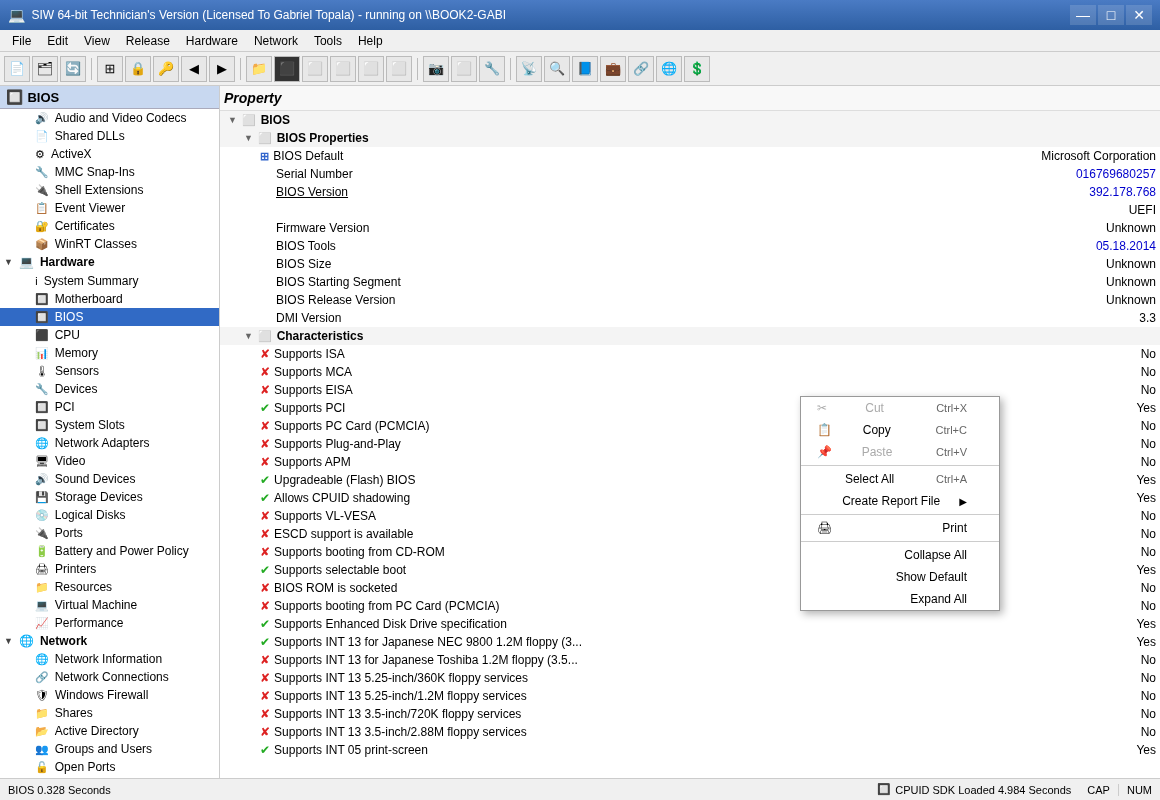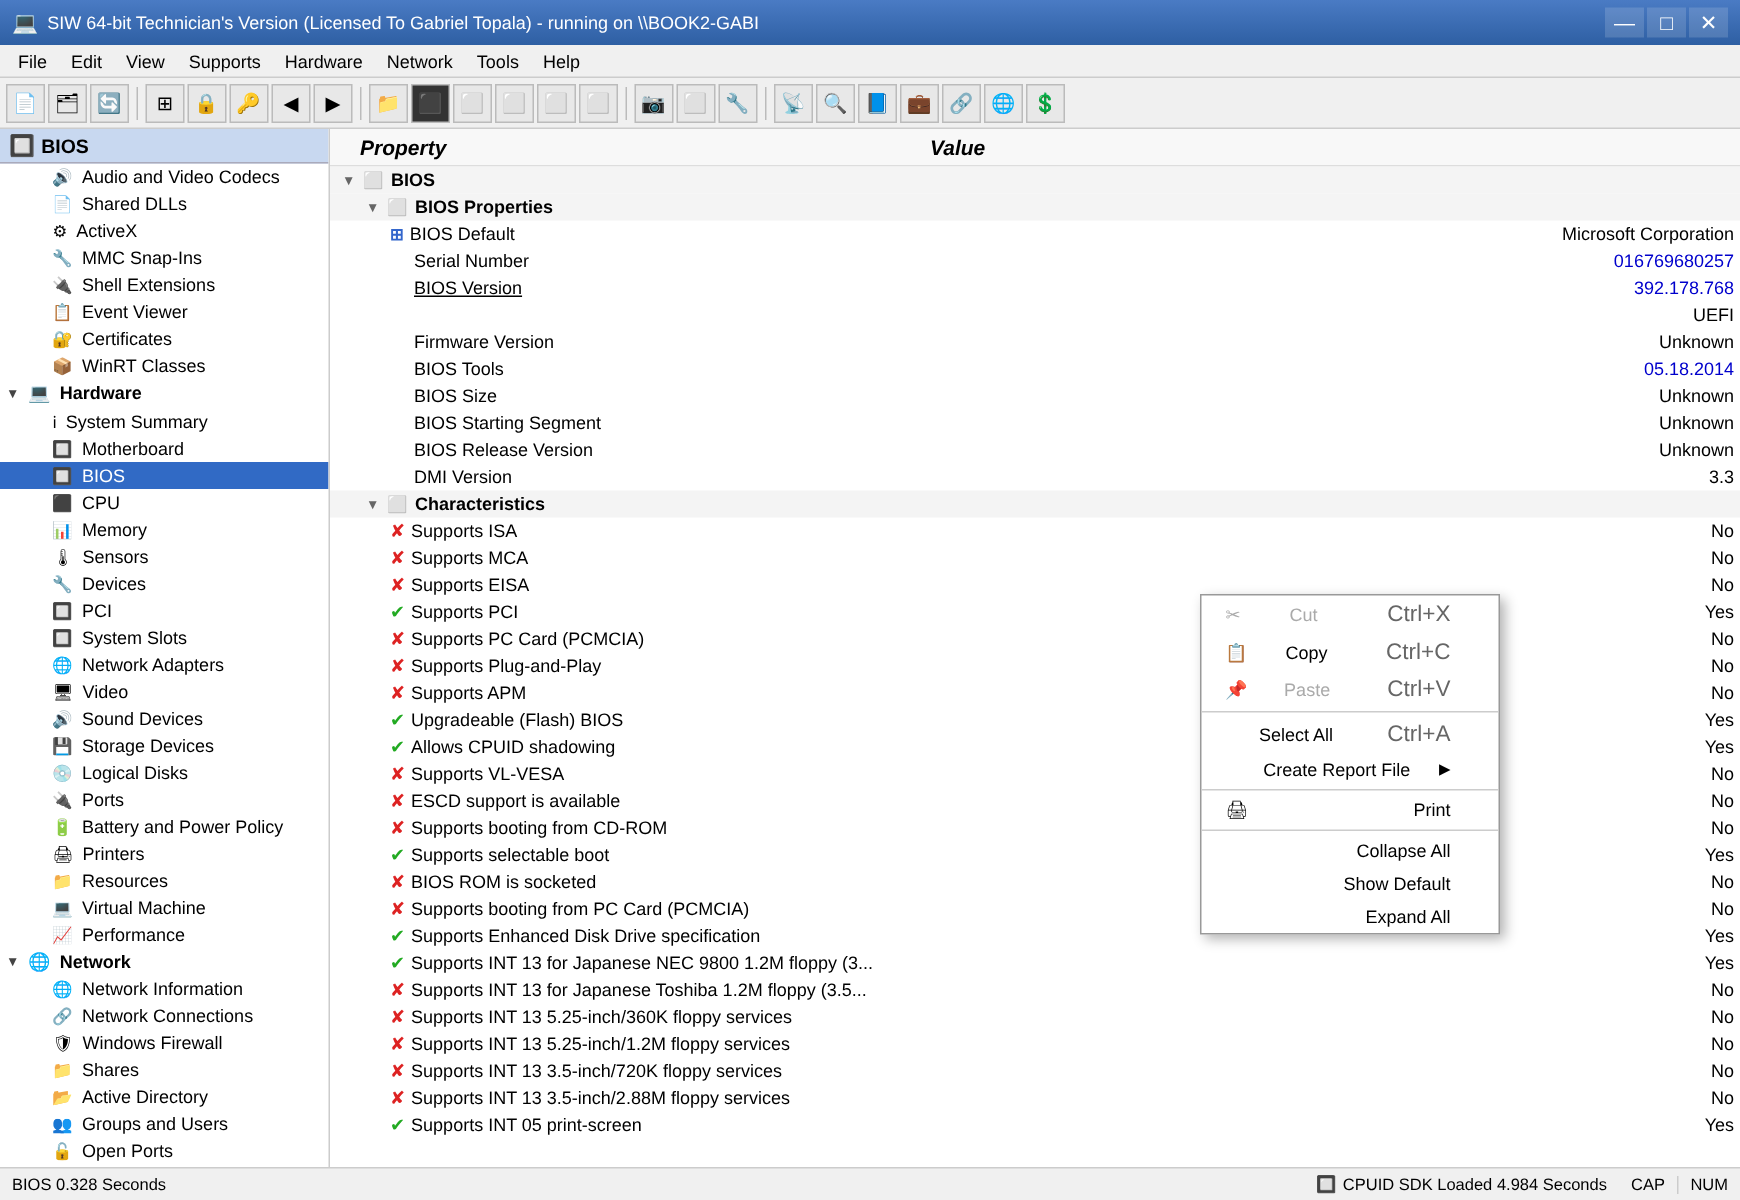--- a/index.html
+++ b/index.html
@@ -24,38 +24,38 @@
     #main { display: flex; height: calc(800px - 30px - 22px - 34px - 22px); }
 
     
     #sidebar { width: 220px; background: white; border-right: 1px solid #ccc; overflow-y: auto; overflow-x: hidden; }
     .sidebar-header { background: #c8d8f0; padding: 3px 6px; font-weight: bold; font-size: 13px; display: flex; align-items: center; gap: 4px; border-bottom: 1px solid #aab; }
     .tree-item { padding: 2px 4px; cursor: pointer; display: flex; align-items: center; gap: 3px; white-space: nowrap; font-size: 12px; }
     .tree-item.selected { background: #316ac5; color: white; }
 
     
     #content { flex: 1; background: white; overflow-y: auto; position: relative; }
-    #content-header { display: flex; padding: 4px 20px; background: #f8f8f8; border-bottom: 1px solid #ddd; font-weight: bold; font-size: 13px; }
+    #content-header { display: flex; padding: 4px 4px; background: #f8f8f8; border-bottom: 1px solid #ddd; font-weight: bold; font-size: 13px; gap: 12px; }
     #content-header .col-prop { width: 380px; }
     #content-header .col-val { flex: 1; }
     .tt-row { display: flex; align-items: center; padding: 1px 4px; font-size: 12px; min-height: 18px; }
     .tt-prop { width: 376px; display: flex; align-items: center; gap: 2px; white-space: nowrap; overflow: hidden; }
     .tt-val { flex: 1; overflow: hidden; white-space: nowrap; text-align: right; }
     .tt-val.blue { color: #0000cc; }
     .status-yes { color: #22aa22; }
     .status-no { color: #dd2222; }
 
     .section-row { font-weight: bold; background: #f4f4f4; }
 
     
     #context-menu { position: absolute; right: 160px; top: 310px; background: white; border: 1px solid #999; box-shadow: 3px 3px 8px rgba(0,0,0,0.3); min-width: 200px; z-index: 100; }
     .cm-item { padding: 4px 32px 4px 16px; cursor: pointer; display: flex; justify-content: space-between; align-items: center; font-size: 12px; }
     .cm-item.disabled { color: #aaa; cursor: default; }
     .cm-separator { height: 1px; background: #ccc; margin: 2px 0; }
-    .cm-shortcut { color: #666; font-size: 15px; margin-left: 20px; }
+    .cm-shortcut { color: #666; font-size: 11px; margin-left: 20px; }
     .cm-arrow { font-size: 10px; }
     .cm-icon { margin-right: 6px; font-size: 12px; }
 
     
     #statusbar { height: 22px; background: #f0f0f0; border-top: 1px solid #ccc; display: flex; align-items: center; padding: 0 8px; font-size: 11px; justify-content: space-between; }
     #statusbar-right { display: flex; gap: 8px; align-items: center; }
     .status-seg { padding: 0 8px; border-right: 1px solid #ccc; }
 
     
     ::-webkit-scrollbar { width: 16px; }
@@ -74,21 +74,21 @@
     <button class="title-btn">—</button>
     <button class="title-btn">□</button>
     <button class="title-btn close">✕</button>
   </div>
 </div>
 
 <div id="menubar">
     <div class="menu-item">File</div>
     <div class="menu-item">Edit</div>
     <div class="menu-item">View</div>
-    <div class="menu-item">Supports</div>
+    <div class="menu-item">Release</div>
     <div class="menu-item">Hardware</div>
     <div class="menu-item">Network</div>
     <div class="menu-item">Tools</div>
     <div class="menu-item">Help</div>
   </div>
 
 <div id="toolbar">
   <button class="tb-btn">📄</button>
   <button class="tb-btn">🗂</button>
   <button class="tb-btn">🔄</button>
@@ -311,21 +311,20 @@
           <span style="width:12px; display:inline-block;"></span>
           <span style="margin-right:3px; font-size:11px;">🔓</span>
           <span>Open Ports</span>
         </div>
       </div>
   </div>
 
   <div id="content">
     <div id="content-header">
       <div class="col-prop" style="font-style:italic; font-weight:bold; font-size:14px;">Property</div>
-      <div class="col-val" style="font-style:italic; font-weight:bold; font-size:14px;">Value</div>
     </div>
     <div id="content-rows">
         <div class="tt-row section-row">
       <div class="tt-prop" style="padding-left:4px; font-weight:bold;">
         <span style="font-size:9px; color:#666; margin-right:3px;">▼</span>
         <span style="font-size:11px; margin-right:3px; color:#888;">⬜</span>
         <span>BIOS</span>
       </div>
       <div class="tt-val"></div>
     </div>

